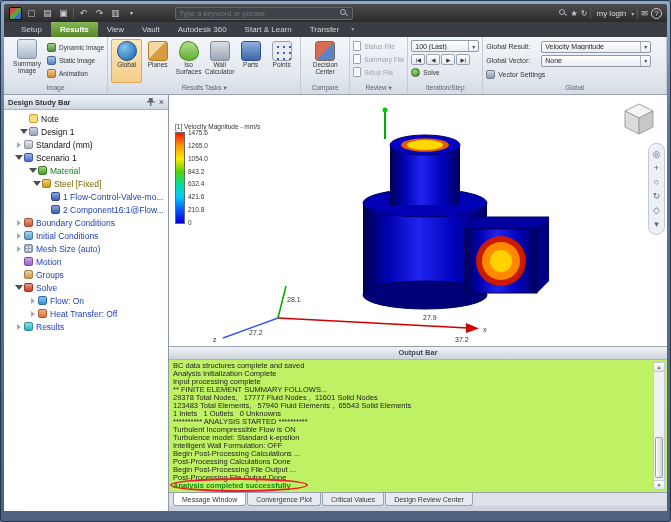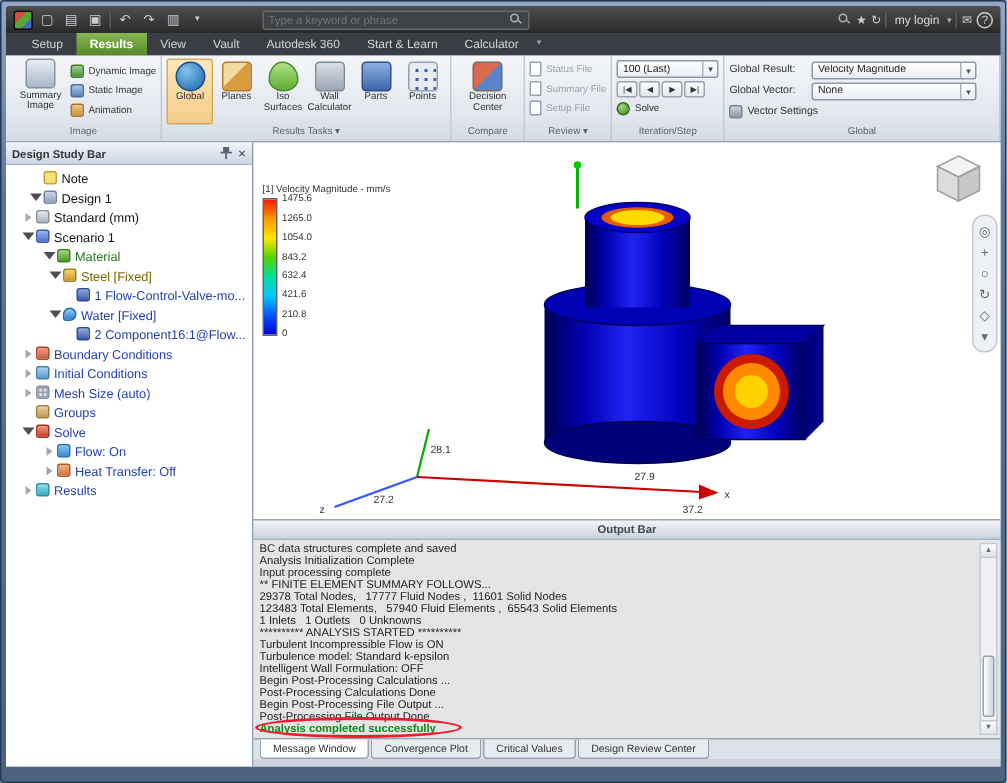--- a/index.html
+++ b/index.html
@@ -116,21 +116,21 @@
 #legendrow{display:flex;gap:3px}
 #colorbar{width:10px;height:92px;border:1px solid #666}
 #legendvals{display:flex;flex-direction:column;justify-content:space-between;height:96px;margin-top:-2px}
 .lv{font-size:6.5px;color:#333;line-height:6px}
 #modelsvg{position:absolute;left:110px;top:8px}
 #triadsvg{position:absolute;left:14px;bottom:2px}
 #viewcube{position:absolute;right:10px;top:6px}
 #navbar{position:absolute;right:2px;top:48px;width:17px;background:rgba(235,239,244,.9);border:1px solid #c3cad3;border-radius:8px;display:flex;flex-direction:column;align-items:center;gap:4px;padding:5px 0}
 .navic{color:#5f6a76;font-size:9px;line-height:10px}
 #outputheader{height:13px;background:linear-gradient(#f2f4f7,#ccd3dc);border-bottom:1px solid #aab4c0;text-align:center;font-size:7.5px;font-weight:bold;color:#3c4652;line-height:12px}
-#outputbody{flex:1;background:#e5e5e5;position:relative;padding:2px 18px 0 4px;overflow:hidden}
+#outputbody{flex:1;background:#bef264;position:relative;padding:2px 18px 0 4px;overflow:hidden}
 .oline{font-size:7.5px;line-height:8px;color:#222;white-space:pre;overflow:hidden}
 .oline.green{font-weight:bold}
 #ellipse{position:absolute;left:1px;top:118px;width:138px;height:14px;border:2px solid #ee1c2e;border-radius:50%;pointer-events:none}
 #vscroll{position:absolute;right:2px;top:2px;bottom:2px;width:12px;background:#eef0f3;border:1px solid #c3cad3;display:flex;flex-direction:column}
 .sbtn{height:9px;background:linear-gradient(#fdfdfd,#dfe4ea);border-bottom:1px solid #c3cad3;text-align:center;font-size:5px;color:#5f6a76;line-height:9px}
 .sbtn.down{border-top:1px solid #c3cad3;border-bottom:0}
 .strack{flex:1;position:relative}
 .sthumb{position:absolute;left:1px;right:1px;bottom:2px;height:38%;background:linear-gradient(90deg,#fdfdfd,#cdd4dd);border:1px solid #9aa4b0;border-radius:2px}
 #btabs{height:14px;background:#dde2e8;border-top:1px solid #98a2ae;display:flex;align-items:stretch;padding-left:4px;gap:1px}
 .btab{font-size:7px;color:#333;padding:0 8px;line-height:13px;background:#e8ebef;border:1px solid #9aa4b0;border-top:none;border-radius:0 0 3px 3px;white-space:nowrap}
@@ -168,21 +168,21 @@
     <span class="helpcirc">?</span>
   </div>
 
   <div id="tabstrip">
     <span class="rtab">Setup</span>
     <span class="rtab active">Results</span>
     <span class="rtab">View</span>
     <span class="rtab">Vault</span>
     <span class="rtab">Autodesk 360</span>
     <span class="rtab">Start &amp; Learn</span>
-    <span class="rtab">Calculator</span>
+    <span class="rtab">Transfer</span>
     <span class="tabsmore">▾</span>
   </div>
 
   <div id="ribbon">
 
     <div class="rgroup">
       <div class="gcontent">
         <div class="bigbtn">
           <span class="ric ic-summary"></span>
           <span class="blabel">Summary Image</span>
@@ -346,44 +346,44 @@
         <div class="trow d3">
             <span class="arr open"></span>
             <span class="ticon ti-steel"></span>
             <span class="tlabel c-o">Steel [Fixed]</span>
           </div>
         <div class="trow d4">
             <span class="arr none"></span>
             <span class="ticon ti-part"></span>
             <span class="tlabel c-b">1 Flow-Control-Valve-mo...</span>
           </div>
-        <div class="trow d3">
-            <span class="arr open"></span>
-            <span class="ticon ti-water"></span>
-            <span class="tlabel c-b">Water [Fixed]</span>
-          </div>
         <div class="trow d4">
             <span class="arr none"></span>
             <span class="ticon ti-part"></span>
             <span class="tlabel c-b">2 Component16:1@Flow...</span>
           </div>
         <div class="trow d1">
             <span class="arr closed"></span>
             <span class="ticon ti-boundary"></span>
             <span class="tlabel c-b">Boundary Conditions</span>
           </div>
         <div class="trow d1">
             <span class="arr closed"></span>
             <span class="ticon ti-initial"></span>
             <span class="tlabel c-b">Initial Conditions</span>
           </div>
         <div class="trow d1">
             <span class="arr closed"></span>
             <span class="ticon ti-mesh"></span>
             <span class="tlabel c-b">Mesh Size (auto)</span>
+          </div>
+        <div class="trow d1">
+            <span class="arr none"></span>
+            <span class="ticon ti-motion"></span>
+            <span class="tlabel c-b">Motion</span>
           </div>
         <div class="trow d1">
             <span class="arr none"></span>
             <span class="ticon ti-groups"></span>
             <span class="tlabel c-b">Groups</span>
           </div>
         <div class="trow d1">
             <span class="arr open"></span>
             <span class="ticon ti-solve"></span>
             <span class="tlabel c-b">Solve</span>

